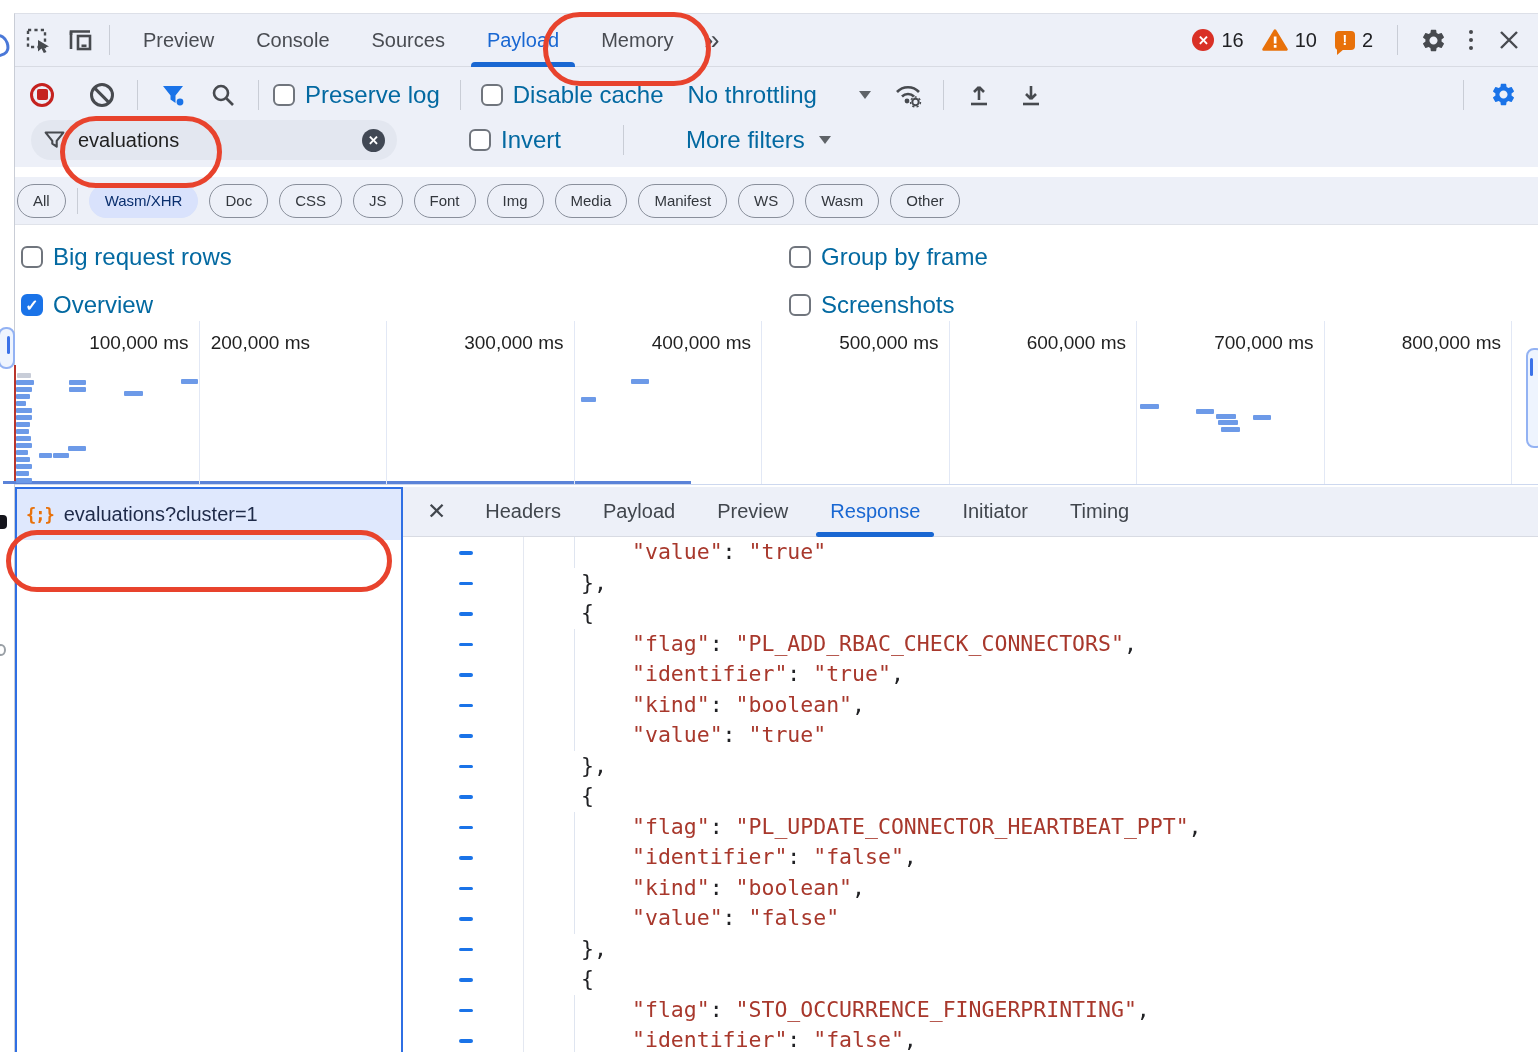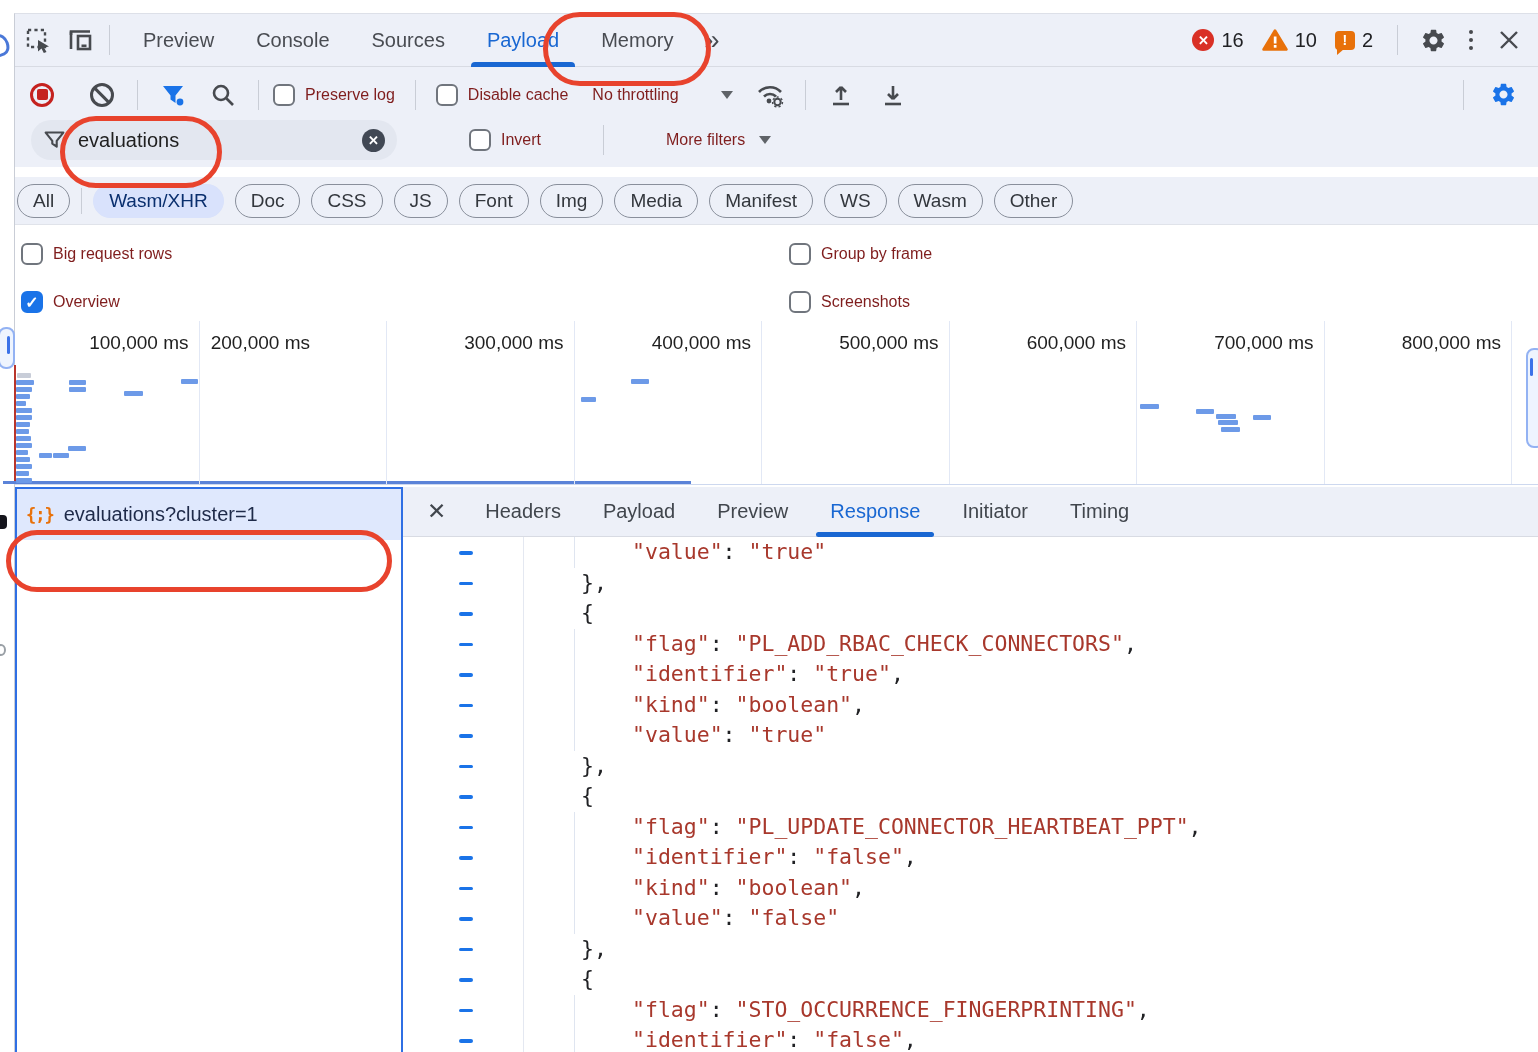--- a/index.html
+++ b/index.html
@@ -36,32 +36,32 @@
   .iss-badge::after { content:""; position:absolute; left:2px; bottom:-5px; border-left:7px solid #e8710a; border-bottom:6px solid transparent; }
 
   
   .nettoolbar { top:53px; height:56px; border-bottom:1px solid #dde0e8; }
   .rec { width:24px; height:24px; border-radius:50%; border:3px solid #c5221f; display:flex; align-items:center; justify-content:center; }
   .rec i { width:11px; height:11px; background:#c5221f; border-radius:2px; }
   .block { position:relative; width:24px; height:24px; border-radius:50%; border:3px solid #474a4f; }
   .block::after { content:""; position:absolute; left:-1px; top:8px; width:20px; height:3px; background:#474a4f; transform:rotate(45deg); }
   .cb { width:22px; height:22px; border:2px solid #70757d; border-radius:6px; background:#fff; flex:none; }
   .cb.checked { background:#1a73e8; border-color:#1a73e8; color:#fff; font-size:16px; font-weight:bold; display:flex; align-items:center; justify-content:center; }
-  .lbl { font-size:16px; color:#7f1d1d; margin-left:10px; }
+  .lbl { font-size:24px; color:#0369a1; margin-left:10px; }
   .caret { width:0; height:0; border-left:6px solid transparent; border-right:6px solid transparent; border-top:8px solid #5f6368; margin-left:14px; }
 
   
   .filterrow { top:99px; height:54px;gap:40px; }
   .pill { position:relative; display:flex; align-items:center; width:366px; height:40px; margin-left:16px; background:#e3e7f0; border-radius:20px; padding:0 12px; }
   .pill .ftext { font-size:20px; color:#1f1f1f; margin-left:12px; flex:1; }
   .clear-btn { width:23px; height:23px; border-radius:50%; background:#414854; color:#fff; font-size:13px; font-weight:bold; display:flex; align-items:center; justify-content:center; }
 
   
   .chipsrow { top:163px; height:48px; border-bottom:1px solid #e0e3ea; }
-  .chip { height:34px; display:flex; align-items:center; padding:0 15px; border:1.5px solid #898f9b; border-radius:17px; font-size:19px; color:#33373d; margin-right:11px; flex:none; background:transparent; }
+  .chip { height:34px; display:flex; align-items:center; padding:0 15px; border:1.5px solid #898f9b; border-radius:17px; font-size:15px; color:#33373d; margin-right:11px; flex:none; background:transparent; }
   .chip.sel { background:#d9e2fc; border-color:#d9e2fc; color:#0a2f6e; }
 
   
   .settings { top:216px; height:96px; background:#ffffff; border-bottom:1px solid #dadfe8; }
   .setting-item { position:absolute; display:flex; align-items:center; }
 
   
   .overview { position:absolute; top:307px; left:0; right:0; height:164px; background:#fff; border-bottom:1px solid #cdd8ef; overflow:visible; }
   .gridline { position:absolute; top:0; bottom:0; width:1px; background:#e2e8f5; }
   .ticklabel { position:absolute; top:11px; font-size:19px; color:#1f1f1f; }

